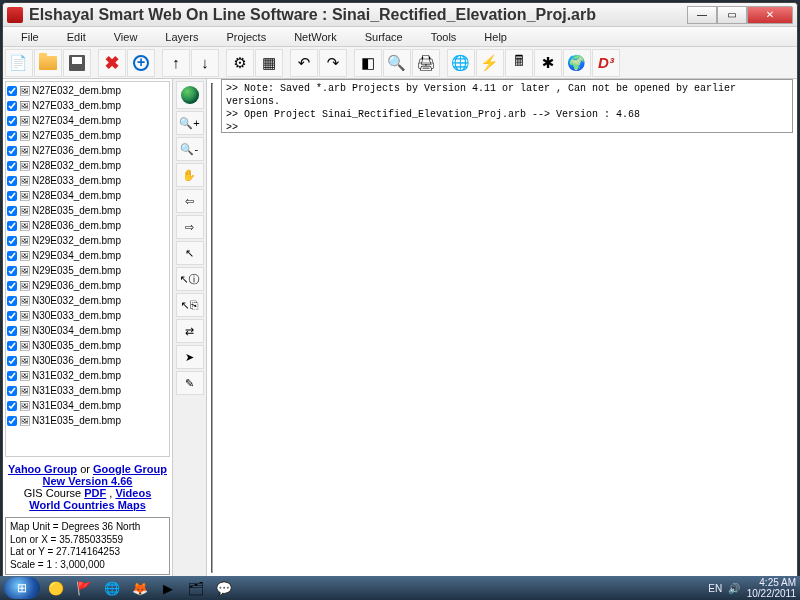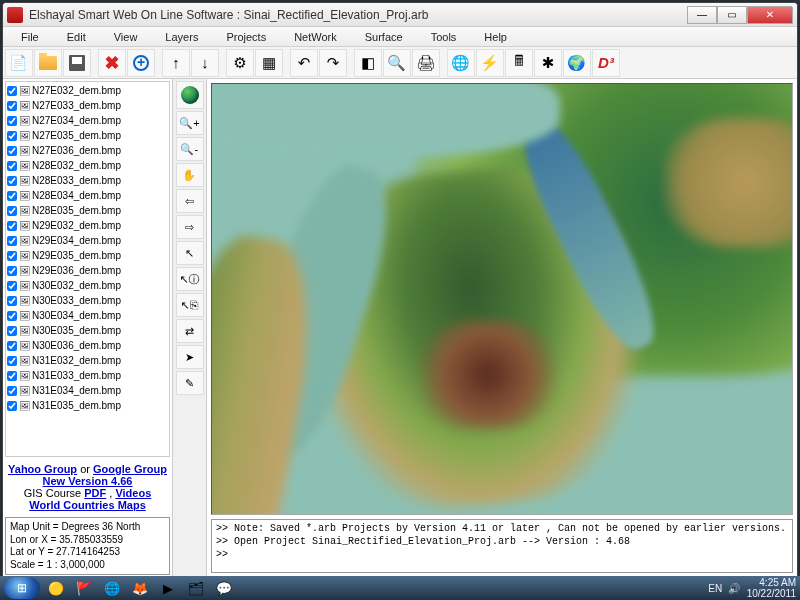--- a/index.html
+++ b/index.html
@@ -1,41 +1,41 @@
 <!DOCTYPE html>
 <html><head>
 <meta charset="utf-8">
 <style>
 * { box-sizing: border-box; margin: 0; padding: 0; }
 body { font-family: "Segoe UI", Tahoma, sans-serif; font-size: 11px; background: #2a3540; width: 800px; height: 600px; overflow: hidden; position: relative; }
 .window { position: absolute; top: 2px; left: 2px; width: 796px; height: 576px; background: #fff; border: 1px solid #444; border-radius: 4px 4px 0 0; box-shadow: 0 0 6px rgba(0,0,0,0.4); display: flex; flex-direction: column; }
 .titlebar { height: 24px; background: linear-gradient(#f8f8f8,#e4e4e4); display: flex; align-items: center; padding: 0 4px; border-bottom: 1px solid #ccc; border-radius: 4px 4px 0 0; }
 .app-icon { width: 16px; height: 16px; background: linear-gradient(#d33,#a11); border-radius: 2px; margin-right: 6px; }
-.title-text { flex: 1; color: #333; font-size: 12px; }
+.title-text { flex: 1; color: #333; font-size: 16px; font-weight: bold; }
 .winbtns { display: flex; gap: 0; }
 .winbtn { width: 30px; height: 18px; border: 1px solid #aaa; background: linear-gradient(#fefefe,#e2e2e2); display: flex; align-items: center; justify-content: center; font-size: 10px; cursor: pointer; }
 .winbtn.close { background: linear-gradient(#e77,#c33); color: #fff; width: 46px; border-radius: 0 2px 0 0; }
 .menubar { height: 20px; background: linear-gradient(#fafafa,#ececec); display: flex; align-items: center; padding: 7px 4px; gap: 0; border-bottom: 1px solid #d0d0d0; }
 .menuitem { padding: 2px 14px; cursor: pointer; font-size: 11px; color: #222; }
 .toolbar { height: 32px; background: #f4f4f4; display: flex; align-items: center; padding: 2px; gap: 1px; border-bottom: 1px solid #ccc; }
 .tbbtn { width: 28px; height: 28px; border: 1px solid #e0e0e0; background: #f8f8f8; display: flex; align-items: center; justify-content: center; cursor: pointer; font-size: 15px; }
 .tbsep { width: 5px; }
 .main { flex: 1; display: flex; min-height: 0; }
 .left { width: 170px; display: flex; flex-direction: column; border-right: 1px solid #ccc; }
 .layerlist { flex: 1; overflow-y: auto; background: #fff; border: 1px solid #ccc; margin: 2px; padding: 1px; }
 .layer-row { display: flex; align-items: center; height: 15px; font-size: 10px; gap: 2px; white-space: nowrap; }
 .layer-row input { width: 10px; height: 10px; }
 .layer-ico { width: 11px; height: 11px; display: inline-block; }
 .layer-ico::before { content: "🖼"; font-size: 9px; }
 .linksbox { flex: 0 0 auto; padding: 4px; font-size: 11px; text-align: center; background: #fff; border: 0; }
 .linksbox a { color: #00c; text-decoration: underline; cursor: pointer; font-weight: bold; }
 .statusbox { border: 1px solid #999; margin: 2px; padding: 3px 4px; font-size: 10px; background: #fff; line-height: 1.25; }
 .center { width: 34px; background: #f0f0f0; display: flex; flex-direction: column; align-items: center; padding: 2px 0; gap: 2px; border-right: 1px solid #ccc; }
 .vtbtn { width: 28px; height: 24px; border: 1px solid #ddd; background: #f8f8f8; display: flex; align-items: center; justify-content: center; cursor: pointer; font-size: 14px; }
-.right { flex: 1; display: flex; flex-direction: column; min-width: 0; justify-content: center; }
+.right { flex: 1; display: flex; flex-direction: row; min-width: 0; justify-content: center; }
 .mapview { flex: 1; margin: 4px; border: 1px inset #aaa; position: relative; overflow: hidden; background: #7fb5a8; }
 .terrain { position: absolute; inset: 0; }
 .console { height: 54px; margin: 0 4px 4px 4px; border: 1px solid #999; background: #fff; font-family: "Courier New", monospace; font-size: 10px; padding: 2px 4px; overflow: hidden; line-height: 1.3; }
 .tbg { position: absolute; border-radius: 40%; filter: blur(6px); }
 .taskbar { position: absolute; bottom: 0; left: 0; width: 800px; height: 24px; background: linear-gradient(#4b6a88,#203244); display: flex; align-items: center; padding: 0 4px; gap: 4px; }
 .starbtn { width: 36px; height: 22px; background: radial-gradient(circle at 40% 40%, #7cf 0%, #25a 60%, #036 100%); border-radius: 12px; cursor: pointer; display:flex; align-items:center; justify-content:center; color:#fff; font-size:12px; }
 .taskicon { width: 24px; height: 20px; display: flex; align-items: center; justify-content: center; cursor: pointer; font-size: 13px; border-radius: 2px; }
 .tray { margin-left: auto; color: #eef; font-size: 10px; display: flex; align-items: center; gap: 6px; }
 .watermark { position: absolute; bottom: 26px; right: 20px; color: rgba(255,255,255,0.6); font-size: 13px; font-weight: bold; letter-spacing: 1px; pointer-events:none; }
 
@@ -151,20 +151,25 @@
           </div>
           <div class="layer-row">
             <input type="checkbox" checked="" style="">
             <span class="layer-ico"></span>
             <span>N28E034_dem.bmp</span>
           </div>
           <div class="layer-row">
             <input type="checkbox" checked="" style="">
             <span class="layer-ico"></span>
             <span>N28E035_dem.bmp</span>
+          </div>
+          <div class="layer-row">
+            <input type="checkbox" checked="" style="">
+            <span class="layer-ico"></span>
+            <span>N28E036_dem.bmp</span>
           </div>
           <div class="layer-row">
             <input type="checkbox" checked="" style="">
             <span class="layer-ico"></span>
             <span>N29E032_dem.bmp</span>
           </div>
           <div class="layer-row">
             <input type="checkbox" checked="" style="">
             <span class="layer-ico"></span>
             <span>N29E034_dem.bmp</span>

